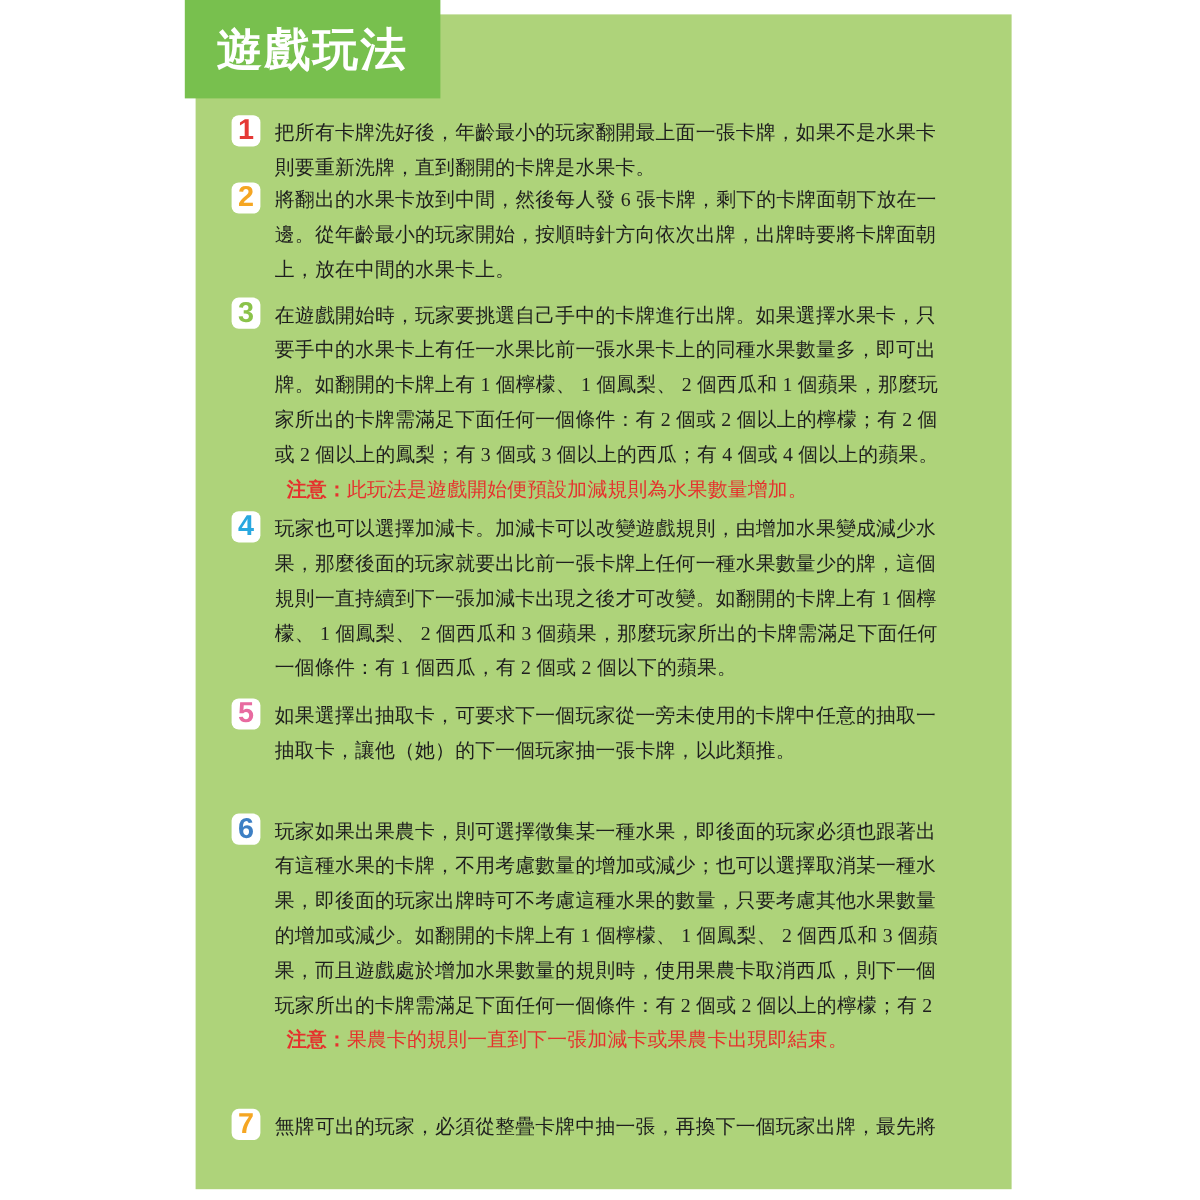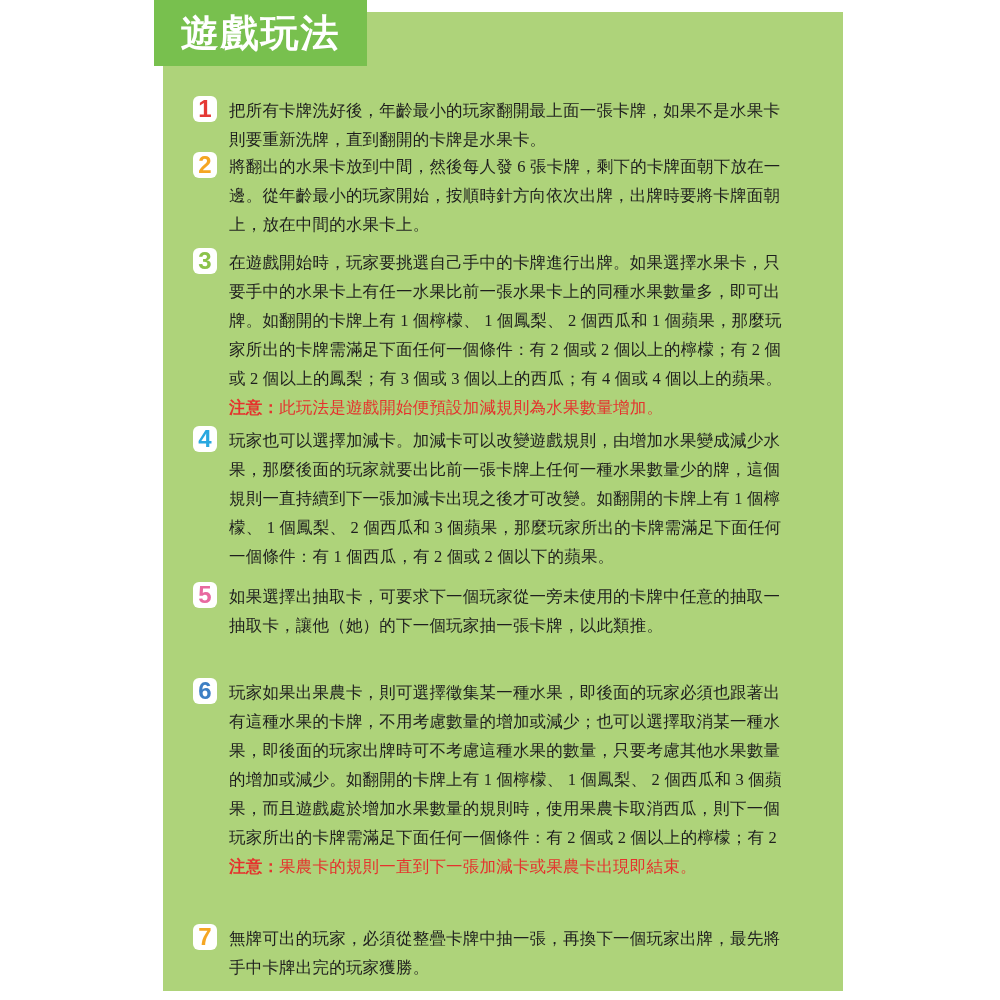--- a/index.html
+++ b/index.html
@@ -1,29 +1,29 @@
 <!DOCTYPE html>
 <html><head>
 <meta charset="utf-8">
 <style>
   html, body { margin:0; padding:0; background:#ffffff; }
   body { width:1000px; height:1000px; position:relative; overflow:hidden;
          font-family:"DejaVu Sans","Liberation Sans",sans-serif; }
   .panel { position:absolute; left:163px; top:12px; width:680px; height:979px;
            background:#aed37a; }
-  .title-tab { position:absolute; left:154px; top:0; width:213px; height:66px;
+  .title-tab { position:absolute; left:154px; top:0; width:213px; height:82px;
                background:#78c04e; display:flex; align-items:center; justify-content:center; }
   .title-tab span { color:#ffffff; font-size:38px; font-weight:bold; letter-spacing:2px; }
   .rule { position:absolute; left:193px; width:640px; }
   .badge { position:absolute; left:0; top:0; width:24px; height:26px; background:#ffffff;
            border-radius:6px; display:flex; align-items:center; justify-content:center;
            font-family:"Liberation Sans",sans-serif; font-weight:bold; font-size:24px; line-height:1; }
   .lines { position:absolute; left:36px; top:0; width:600px; }
   .line { height:29px; line-height:29px; font-size:16.5px; color:#1e1e1e; white-space:nowrap; letter-spacing:0.2px;font-family:Liberation Serif, serif; }
-  .note { color:#e5322d; }
+  .note { color:#e5322d;margin-left:10px; }
   .note b { font-weight:bold; }
 </style>
 </head>
 <body>
 
 <div class="panel"></div>
 <div class="title-tab">
   <span>遊戲玩法</span>
 </div>
 
@@ -99,15 +99,14 @@
     <div class="line note"><b>注意：</b><span>果農卡的規則一直到下一張加減卡或果農卡出現即結束。</span></div>
   </div>
 </div>
 
 <div class="rule" style="top:924px;">
   <div class="badge" style="color:#f5a623;">
     <span>7</span>
     </div>
   <div class="lines">
     <div class="line">無牌可出的玩家，必須從整疊卡牌中抽一張，再換下一個玩家出牌，最先將</div>
-    <div class="line">手中卡牌出完的玩家獲勝。</div>
   </div>
 </div>
 
 </body></html>

